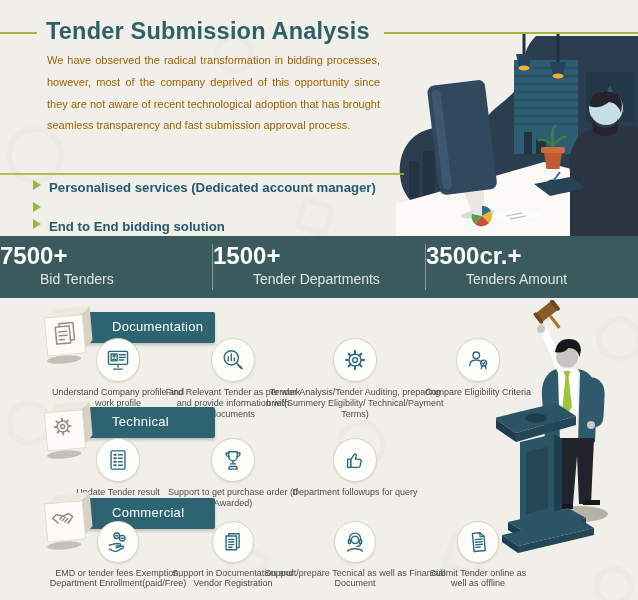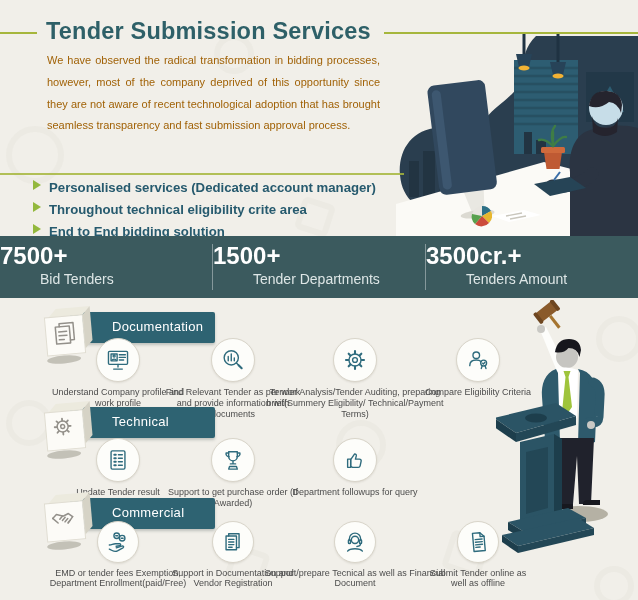--- a/index.html
+++ b/index.html
@@ -72,32 +72,31 @@
   <div class="wm" style="left:6px;top:400px;width:46px;height:46px;"></div>
   <div class="wm" style="left:336px;top:420px;width:50px;height:50px;"></div>
   <div class="wm sq" style="left:228px;top:548px;width:38px;height:38px;"></div>
   <div class="wm" style="left:596px;top:316px;width:46px;height:46px;"></div>
   <div class="wm" style="left:594px;top:566px;width:40px;height:40px;"></div>
   <div class="wm sq" style="left:446px;top:534px;width:40px;height:40px;"></div>
   <div class="wm" style="left:214px;top:34px;width:40px;height:40px;"></div>
 
   <div class="rule rule-left"></div>
   <div class="rule rule-right"></div>
-  <h1 class="title">Tender Submission Services</h1>
+  <h1 class="title">Tender Submission Analysis</h1>
   <p class="intro">We have observed the radical transformation in bidding processes, however, most of the company deprived of this opportunity since they are not aware of recent technological adoption that has brought seamless transparency and fast submission approval process.</p>
   <div class="divider"></div>
 
   <ul class="bullets">
     <li>
         <span class="tri"></span>
         <span class="bl">Personalised services (Dedicated account manager)</span>
       </li>
     <li>
         <span class="tri"></span>
-        <span class="bl">Throughout technical eligibility crite area</span>
       </li>
     <li>
         <span class="tri"></span>
         <span class="bl">End to End bidding solution</span>
       </li>
   </ul>
 
   <svg id="workspace" class="illu" width="242" height="202" viewBox="0 0 242 202">
     <path d="M140,2 C118,24 136,42 116,60 C97,78 79,86 81,114 C83,142 103,150 105,202 L242,202 L242,2 Z" fill="#2a3e4f"></path>
     <path d="M38,94 C14,98 2,118 4,141 C6,168 28,182 54,179 L82,170 L72,100 Z" fill="#2a3e4f"></path>

